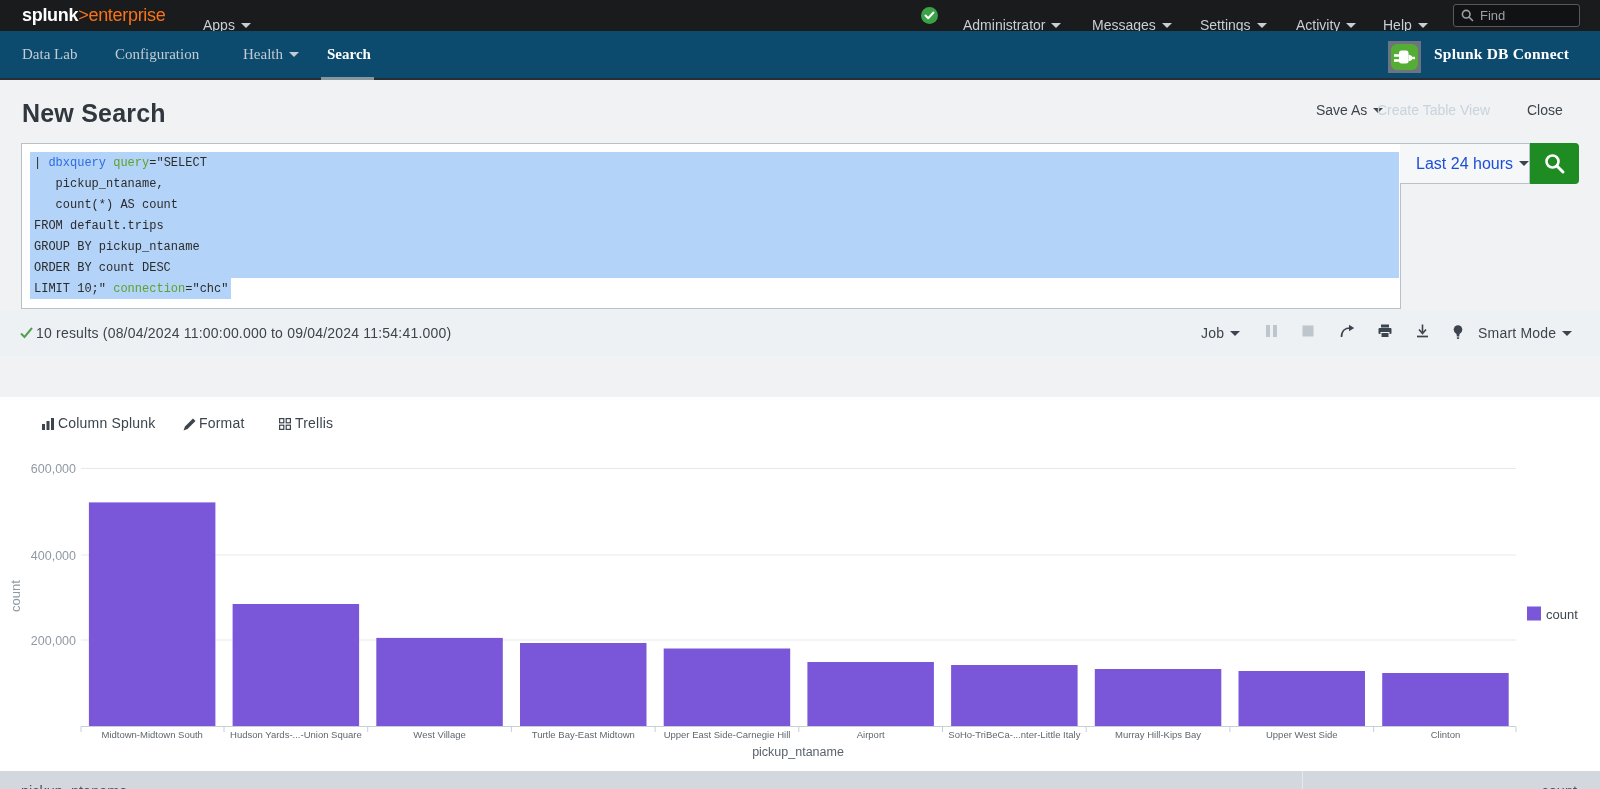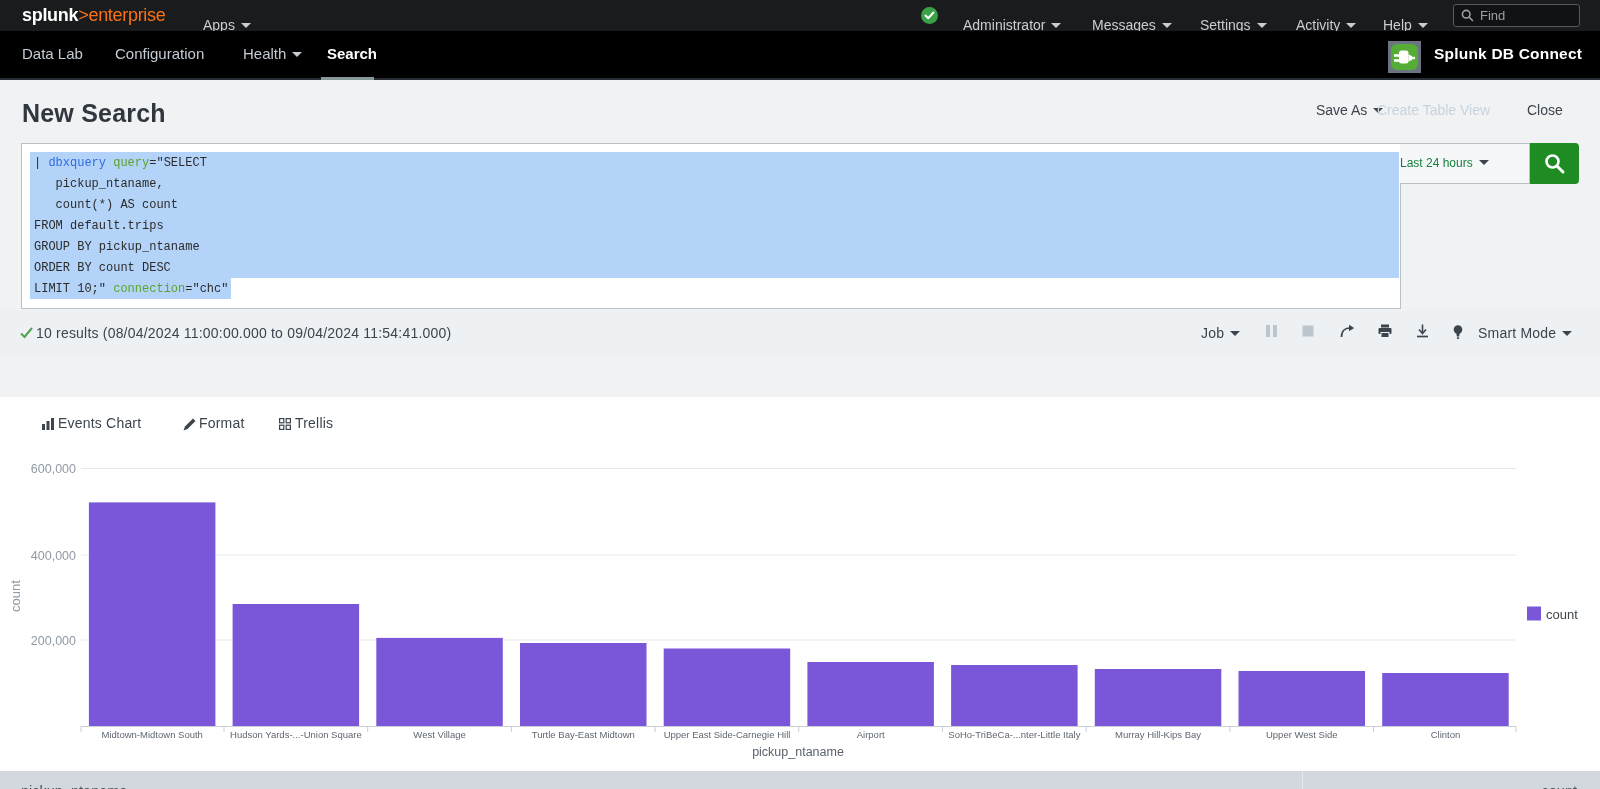--- a/index.html
+++ b/index.html
@@ -13,41 +13,41 @@
 .tb-item { position:absolute; top:10px; height:31px; line-height:31px; font-size:14px; color:#c9ced4; white-space:nowrap; }
 .caret { display:inline-block; width:0; height:0; border-left:5px solid transparent; border-right:5px solid transparent; border-top:5.5px solid #c9ced4; vertical-align:middle; margin-left:6px; margin-top:-2px;}
 .caret.dark { border-top-color:#3c444d; }
 #statusdot { position:absolute; left:921px; top:7px; width:17px; height:17px; border-radius:50%; background:#3ba146; }
 #statusdot svg { position:absolute; left:3px; top:3px; }
 #findbox { position:absolute; left:1453px; top:4px; width:127px; height:23px; background:#101214; border:1px solid #56595d; border-radius:3px; color:#9aa0a6; font-size:13px; line-height:21px; }
 #findbox svg { position:absolute; left:7px; top:4px; }
 #findbox span { position:absolute; left:26px; top:0; }
 
 
-#appbar { position:absolute; left:0; top:31px; width:1600px; height:49px; background:#000000; border-bottom:2px solid #272e35; }
+#appbar { position:absolute; left:0; top:31px; width:1600px; height:49px; background:#0c4a6e; border-bottom:2px solid #272e35;font-family:Liberation Serif, serif; }
 .ab-item { position:absolute; top:0; height:46px; line-height:46px; font-size:15px; color:#c3cbd3; white-space:nowrap; }
 .ab-item.active { color:#fff; font-weight:bold; }
 #search-underline { position:absolute; left:321px; top:46px; width:53px; height:3px; background:#87989b; }
 #dbicon { position:absolute; left:1388px; top:10px; width:33px; height:32px; background:#6b7480; }
 #dbicon .gsq { position:absolute; left:3px; top:3px; width:27px; height:26px; background:#55ad35; border-radius:6px; }
 #appname { position:absolute; left:1434px; top:0; height:46px; line-height:46px; color:#fff; font-size:15.5px; font-weight:bold; letter-spacing:0.2px; }
 
 
 #newsearch { position:absolute; left:22px; top:99px; font-size:25px; font-weight:bold; color:#31373e; letter-spacing:0.2px; }
 .hbtn { position:absolute; top:102px; font-size:14px; color:#3c444d; white-space:nowrap; }
 .hbtn.disabled { color:#c9d3dc; }
 
 
 #searchbox { position:absolute; left:21px; top:143px; width:1380px; height:166px; background:#fff; border:1px solid #b9c1c8; }
 #sel-main { position:absolute; left:8px; top:8px; width:1369px; height:126px; background:#b4d3f8; }
 #sel-last { position:absolute; left:8px; top:134px; width:201px; height:21px; background:#b4d3f8; }
 #qtext { position:absolute; left:12px; top:9px; font-family:"Liberation Mono",monospace; font-size:12px; line-height:21px; color:#2b2b2b; white-space:pre; }
 #qtext .cmd { color:#2f6ce0; }
 #qtext .arg { color:#5ca32c; }
-#timepicker { position:absolute; left:1400px; top:143px; width:130px; height:41px; background:#f5f7f8; border:1px solid #b9c1c8; border-left:none; font-size:12px; color:#15803d; text-align:left; line-height:39px; }
+#timepicker { position:absolute; left:1400px; top:143px; width:130px; height:41px; background:#f5f7f8; border:1px solid #b9c1c8; border-left:none; font-size:16px; color:#1d4ed8; text-align:right; line-height:39px; }
 #gobtn { position:absolute; left:1530px; top:143px; width:49px; height:41px; background:#1e8b23; border-radius:0 4px 4px 0; }
 #gobtn svg { position:absolute; left:14px; top:10px; }
 
 
 #resultsbar { position:absolute; left:0; top:310px; width:1600px; height:46px; background:#eef1f4; }
 .rb-item { position:absolute; top:0; height:46px; line-height:46px; font-size:14px; letter-spacing:0.2px; color:#3c444d; white-space:nowrap; }
 .rb-icon { position:absolute; top:14px; }
 
 
 #tabsrow { position:absolute; left:0; top:356px; width:1600px; height:41px; background:#fff; border-bottom:1px solid #d0d6db; }
@@ -168,21 +168,21 @@
     <div class="rb-item" style="left:1478px;">Smart Mode<span class="caret dark"></span></div>
   </div>
 
 
   <div id="vizarea">
     <svg class="vt-icon" style="position:absolute;left:42px;top:21px;" width="12" height="12" viewBox="0 0 12 12">
         <rect x="0" y="6" width="3" height="6" fill="#3c444d"></rect>
         <rect x="4.5" y="3" width="3" height="9" fill="#3c444d"></rect>
         <rect x="9" y="0" width="3" height="12" fill="#3c444d"></rect>
       </svg>
-    <div class="vt-item" style="left:58px;top:19px;">Events Chart</div>
+    <div class="vt-item" style="left:58px;top:19px;">Column Splunk</div>
     <svg class="vt-icon" style="position:absolute;left:183px;top:20px;" width="14" height="14" viewBox="0 0 14 14">
         <path d="M0.5 13.5 L2 9.5 L10 1.5 L12.5 4 L4.5 12 Z" fill="#3c444d"></path>
       </svg>
     <div class="vt-item" style="left:199px;top:19px;">Format</div>
     <svg class="vt-icon" style="position:absolute;left:279px;top:21px;" width="12" height="12" viewBox="0 0 12 12">
         <rect x="0.6" y="0.6" width="4.2" height="4.2" fill="none" stroke="#3c444d" stroke-width="1.2"></rect>
         <rect x="7.2" y="0.6" width="4.2" height="4.2" fill="none" stroke="#3c444d" stroke-width="1.2"></rect>
         <rect x="0.6" y="7.2" width="4.2" height="4.2" fill="none" stroke="#3c444d" stroke-width="1.2"></rect>
         <rect x="7.2" y="7.2" width="4.2" height="4.2" fill="none" stroke="#3c444d" stroke-width="1.2"></rect>
       </svg>

